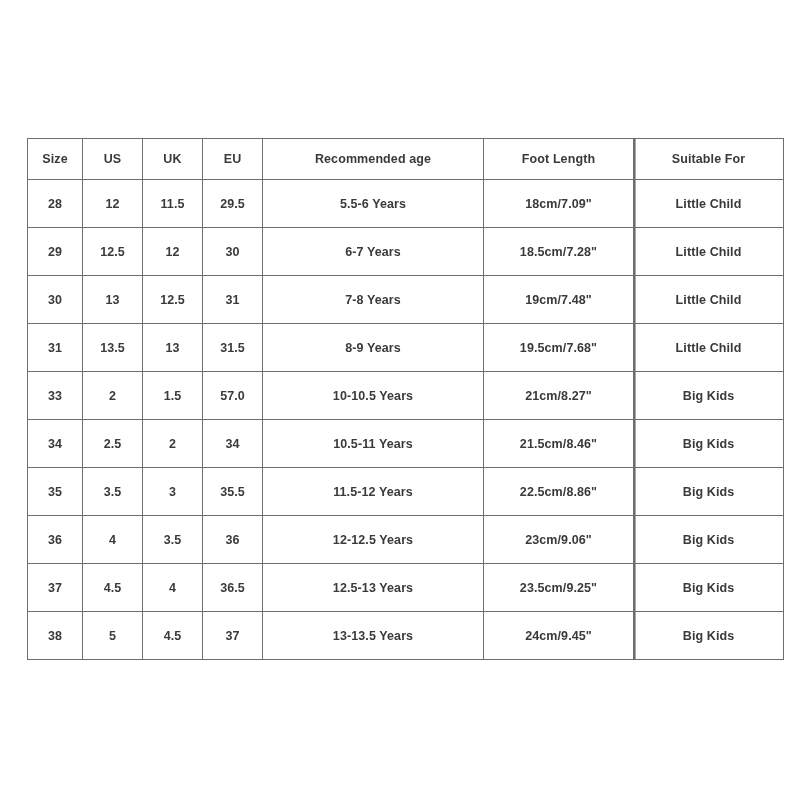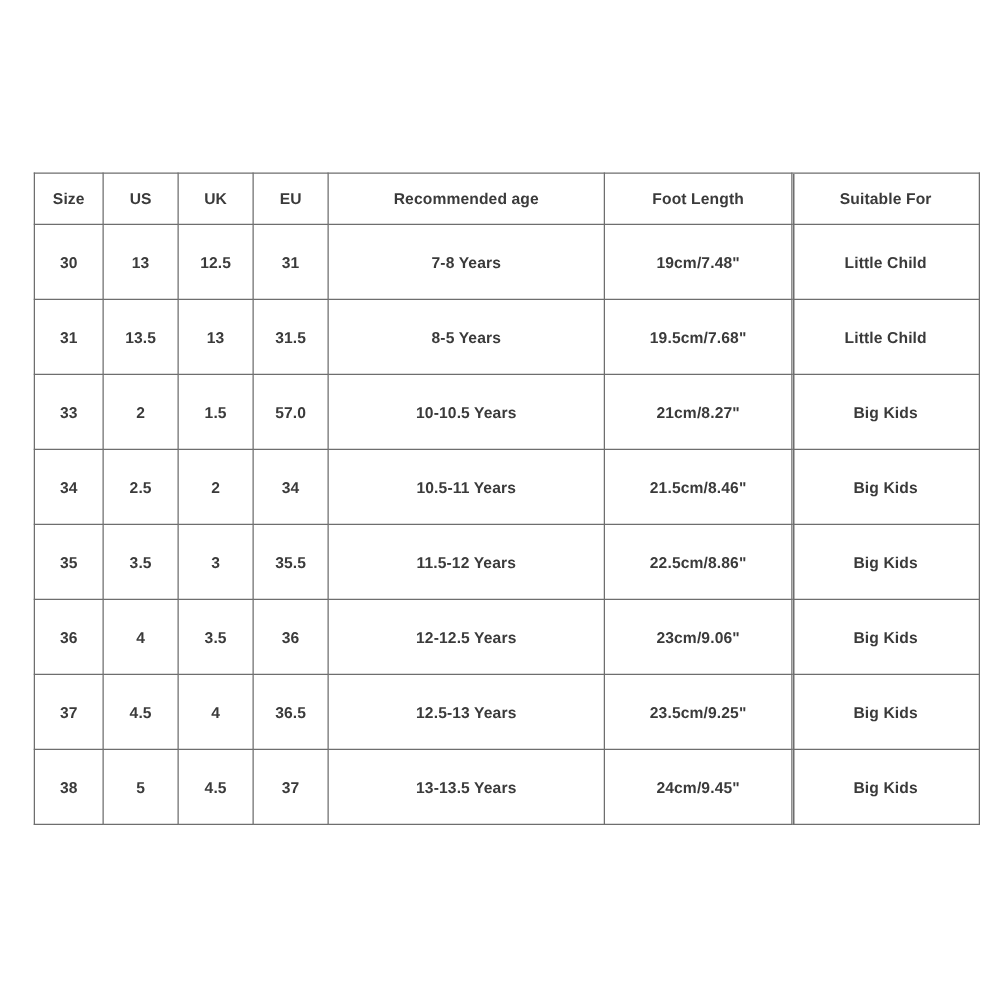--- a/index.html
+++ b/index.html
@@ -103,34 +103,52 @@
           <th>US</th>
           <th>UK</th>
           <th>EU</th>
           <th>Recommended age</th>
           <th class="sep-left">Foot Length</th>
           <th class="sep-right">Suitable For</th>
         </tr>
     </thead>
     <tbody>
         <tr>
+          <td>28</td>
+          <td>12</td>
+          <td>11.5</td>
+          <td>29.5</td>
+          <td>5.5-6 Years</td>
+          <td class="sep-left">18cm/7.09"</td>
+          <td class="sep-right">Little Child</td>
+        </tr>
+        <tr>
+          <td>29</td>
+          <td>12.5</td>
+          <td>12</td>
+          <td>30</td>
+          <td>6-7 Years</td>
+          <td class="sep-left">18.5cm/7.28"</td>
+          <td class="sep-right">Little Child</td>
+        </tr>
+        <tr>
           <td>30</td>
           <td>13</td>
           <td>12.5</td>
           <td>31</td>
           <td>7-8 Years</td>
           <td class="sep-left">19cm/7.48"</td>
           <td class="sep-right">Little Child</td>
         </tr>
         <tr>
           <td>31</td>
           <td>13.5</td>
           <td>13</td>
           <td>31.5</td>
-          <td>8-5 Years</td>
+          <td>8-9 Years</td>
           <td class="sep-left">19.5cm/7.68"</td>
           <td class="sep-right">Little Child</td>
         </tr>
         <tr>
           <td>33</td>
           <td>2</td>
           <td>1.5</td>
           <td>57.0</td>
           <td>10-10.5 Years</td>
           <td class="sep-left">21cm/8.27"</td>

